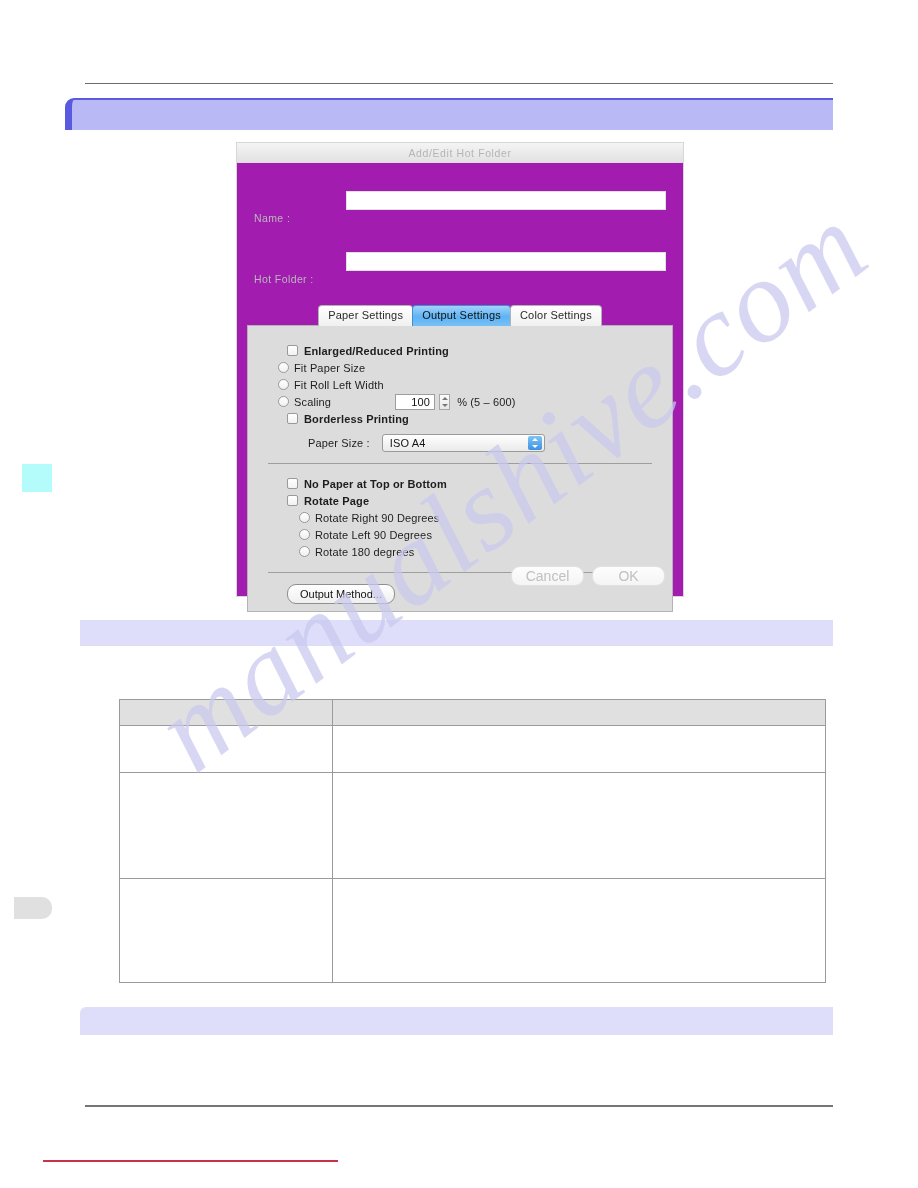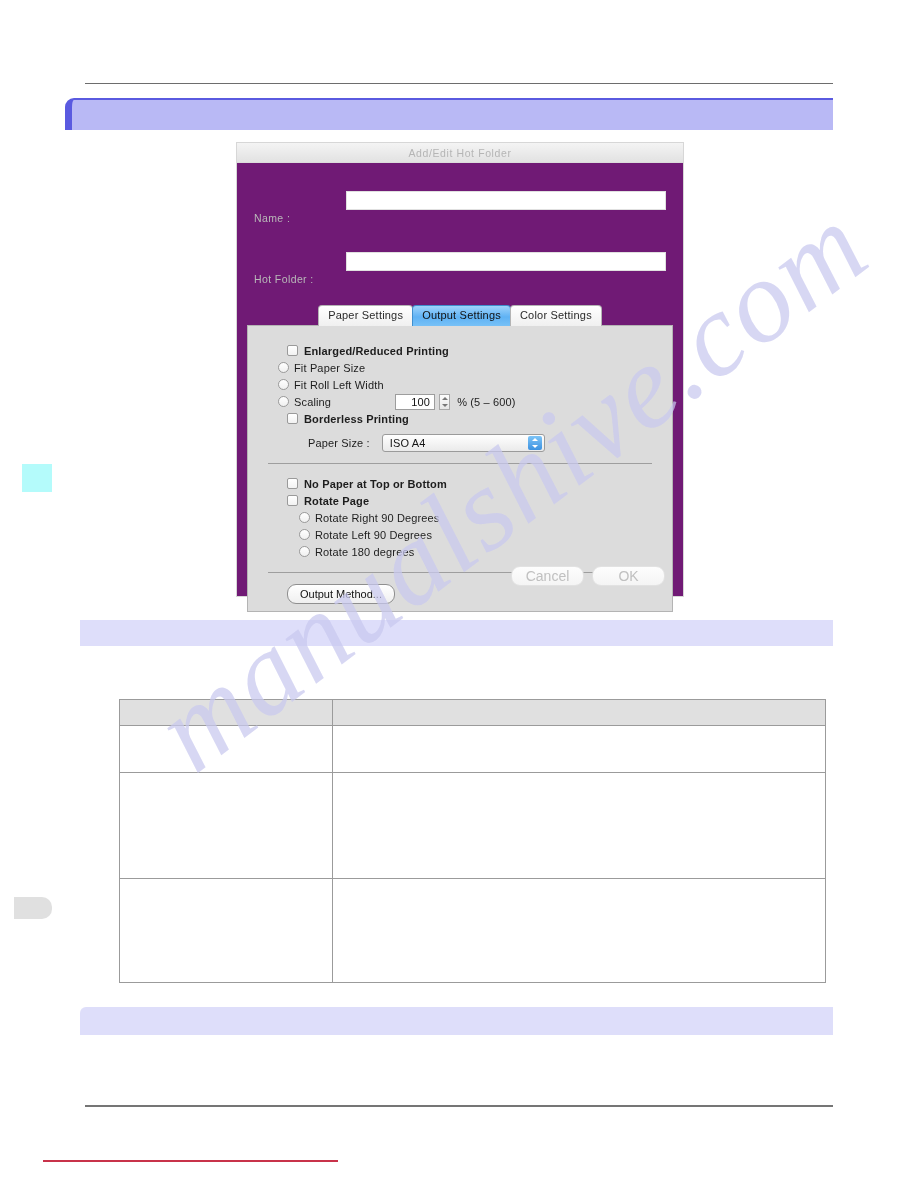--- a/index.html
+++ b/index.html
@@ -100,21 +100,21 @@
     background: #e0e0e0;
     border-top-right-radius: 10px;
     border-bottom-right-radius: 10px;
   }
 
   
   #dialog {
     position: absolute;
     left: 236px; top: 142px;
     width: 448px; height: 455px;
-    background: #701a75;
+    background: #a21caf;
     border: 1px solid #d7d7d7;
     box-sizing: border-box;
     z-index: 20;
   }
   #dialog .titlebar {
     height: 19px;
     background: linear-gradient(#f4f4f4, #e2e2e2);
     border-bottom: 1px solid #dcdcdc;
     display: flex;
     align-items: center;

